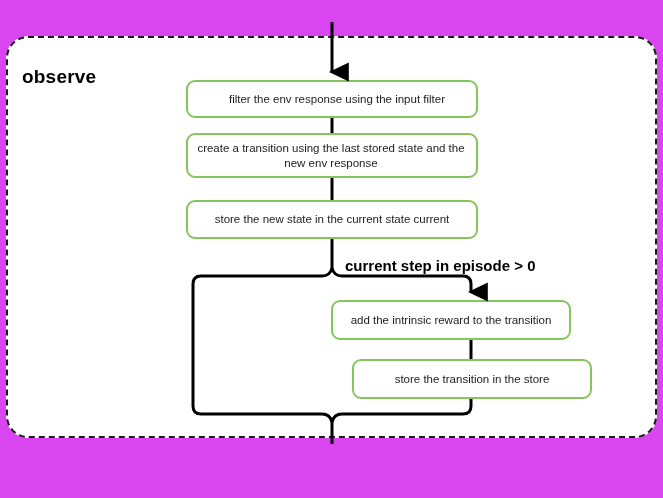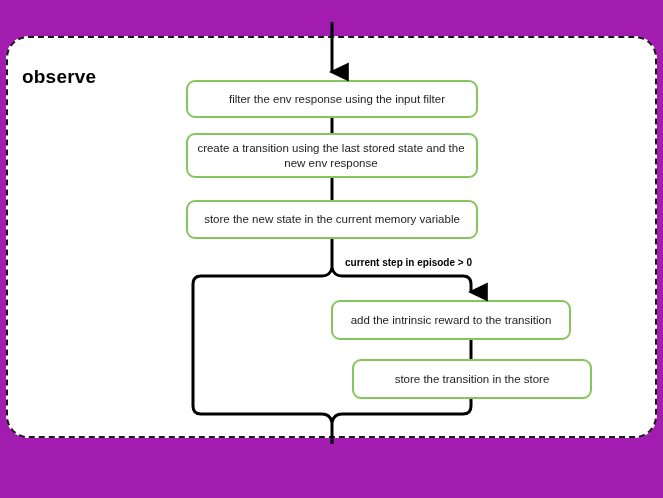--- a/index.html
+++ b/index.html
@@ -10,21 +10,21 @@
   body {
     width: 663px;
     height: 498px;
     overflow: hidden;
     font-family: "Liberation Sans", sans-serif;
   }
   #canvas {
     position: relative;
     width: 663px;
     height: 498px;
-    background: #a21caf;
+    background: #d946ef;
   }
   
   #observe-container {
     position: absolute;
     left: 6px;
     top: 36px;
     width: 651px;
     height: 402px;
     background: #ffffff;
     border: 2px dashed #1a1a1a;
@@ -65,21 +65,21 @@
   #edges {
     position: absolute;
     left: 0;
     top: 0;
     width: 663px;
     height: 498px;
     pointer-events: none;
   }
   .edge-label {
     position: absolute;
-    font-size: 10px;
+    font-size: 15px;
     font-weight: bold;
     color: #000000;
     white-space: nowrap;
   }
 </style>
 </head>
 <body>
 
 <div id="canvas">
 
@@ -89,21 +89,21 @@
 
   <div class="node" style="left:186px; top:80px; width:292px; height:38px;padding-left:20px;">
     <span class="node-text">filter the env response using the input filter</span>
   </div>
 
   <div class="node" style="left:186px; top:133px; width:292px; height:45px;padding-left:8px;">
     <span class="node-text">create a transition using the last stored state and the new env response</span>
   </div>
 
   <div class="node" style="left:186px; top:200px; width:292px; height:39px;">
-    <span class="node-text">store the new state in the current memory variable</span>
+    <span class="node-text">store the new state in the current state current</span>
   </div>
 
   <div class="node" style="left:331px; top:300px; width:240px; height:40px;">
     <span class="node-text">add the intrinsic reward to the transition</span>
   </div>
 
   <div class="node" style="left:352px; top:359px; width:240px; height:40px;">
     <span class="node-text">store the transition in the store</span>
   </div>
 

